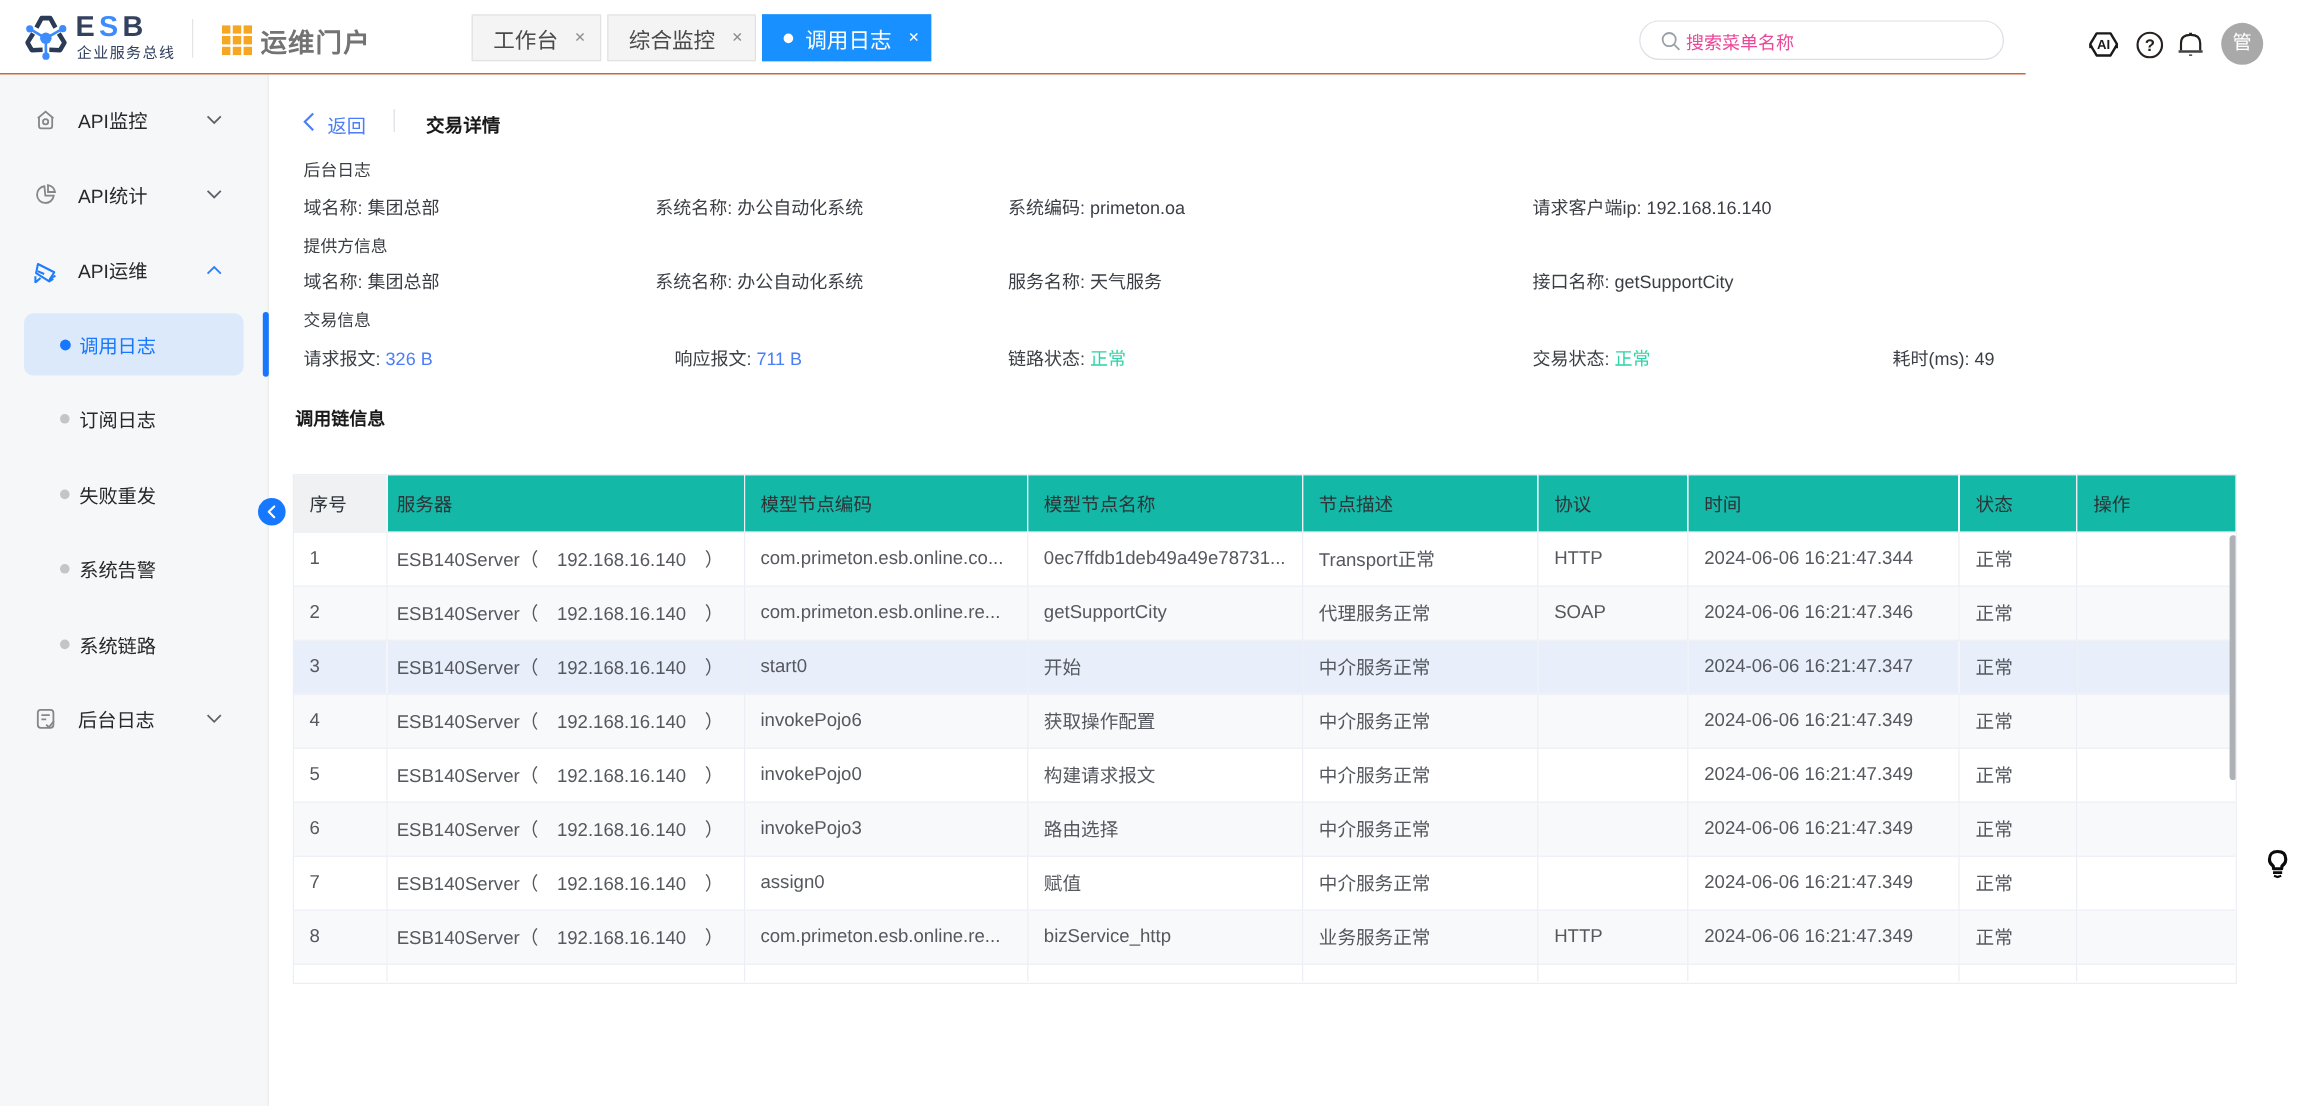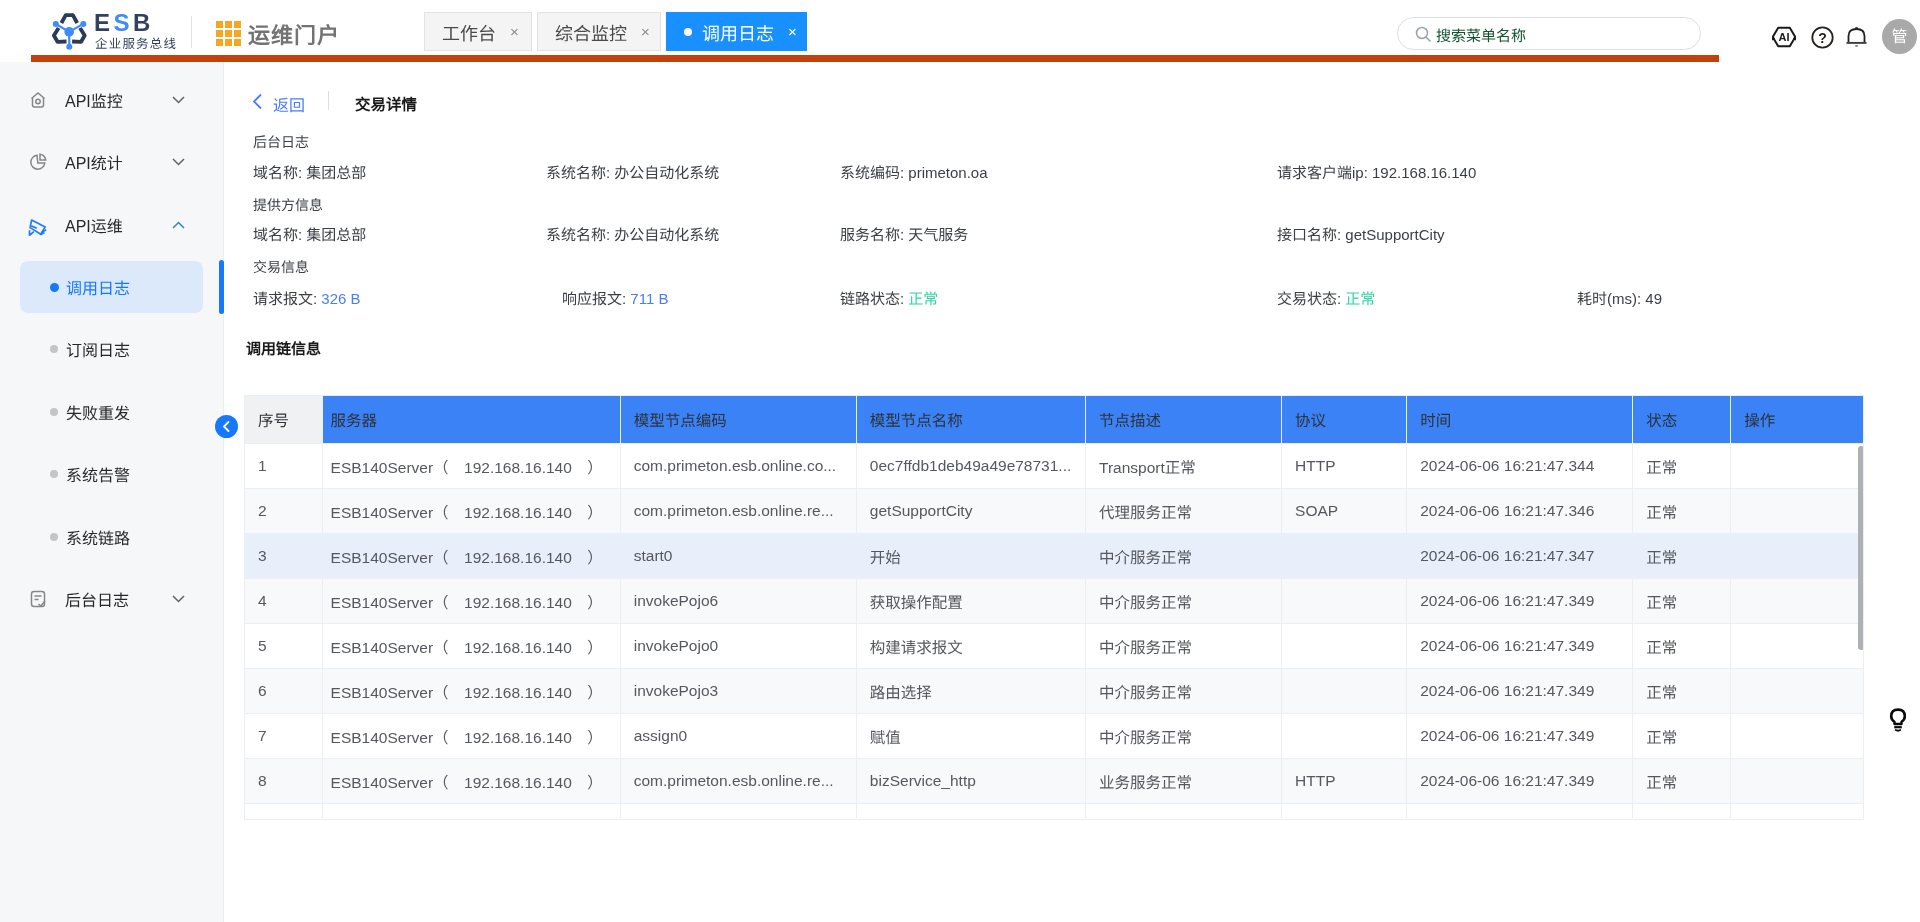--- a/index.html
+++ b/index.html
@@ -2,35 +2,35 @@
 <html lang="zh-CN"><head>
 <meta charset="utf-8">
 <title>调用日志</title>
 <style>
   * { margin:0; padding:0; box-sizing:border-box; }
   html,body { width:1920px; height:922px; overflow:hidden; }
   body { font-family:"Liberation Sans", sans-serif; background:#fff; position:relative; }
   .abs { position:absolute; }
 
   
-  #header { position:absolute; left:0; top:0; width:1688px; height:62px; background:#fff; border-bottom:7px solid #c2410c; z-index:5;margin-left:31px; }
+  #header { position:absolute; left:0; top:0; width:1688px; height:62px; background:#fff; border-bottom:1px solid #c2410c; z-index:5; }
   #esb-name { position:absolute; left:63px; top:9px; font-size:24px; font-weight:bold; color:#32415e; letter-spacing:3.5px; }
   #esb-name .s { color:#3d8bfd; }
   #esb-sub { position:absolute; left:64px; top:33px; font-size:12.5px; color:#32415e; letter-spacing:1.2px; }
   #hdr-div { position:absolute; left:160px; top:16px; width:1px; height:32px; background:#e3e3e3; }
   #portal-txt { position:absolute; left:217px; top:17px; font-size:22px; font-weight:bold; color:#737373; letter-spacing:1px; }
 
   .tab { position:absolute; top:12px; height:39px; background:#f4f4f4; border:1px solid #e2e2e2; color:#4a4a4a; font-size:18px; display:flex; align-items:center; }
   .tab .x { font-size:15px; color:#8b8b8b; margin-left:14px; }
   .tab.active { background:#1890ff; border-color:#1890ff; color:#fff; }
   .tab.active .x { color:#fff; }
   .tab .dot { width:8px; height:8px; border-radius:50%; background:#fff; margin-right:10px; }
 
   #search { position:absolute; left:1366px; top:17px; width:304px; height:33px; border:1px solid #dcdfe6; border-radius:17px; }
-  #search .ph { position:absolute; left:38px; top:6px; font-size:15px; color:#14532d; }
+  #search .ph { position:absolute; left:38px; top:6px; font-size:15px; color:#ec4899; }
 
   #avatar { position:absolute; left:1851px; top:19px; width:35px; height:35px; border-radius:50%; background:#a9a9a9; color:#fff; font-size:16px; text-align:center; line-height:35px; }
 
   
   #sidebar { position:absolute; left:0; top:62px; width:224px; height:860px; background:#f6f7f9; border-right:1px solid #ececec; }
   .mi { position:absolute; left:0; width:224px; height:40px; }
   .mi .txt { position:absolute; left:65px; top:50%; transform:translateY(-50%); font-size:16px; color:#26282c; }
   .mi svg.ic { position:absolute; left:29px; top:50%; transform:translateY(-50%); }
   .mi svg.ch { position:absolute; left:172px; top:50%; transform:translateY(-50%); }
   .smi { position:absolute; left:0; width:224px; height:40px; }
@@ -49,21 +49,21 @@
   .lbl { font-size:15px; color:#3b3f45; white-space:nowrap; }
   .blue { color:#4a7df8; }
   .teal { color:#2fd5a7; }
   .sec { font-size:14px !important; }
   .bold { font-weight:bold; }
 
   
   #tblwrap { position:absolute; left:19px; top:333px; width:1620px; height:425px; border:1px solid #ebeef5; overflow:hidden; }
   table { border-collapse:collapse; table-layout:fixed; width:1618px; }
   th, td { border-right:1px solid #ebeef5; border-bottom:1px solid #ebeef5; padding:0 0 0 13px; text-align:left; font-weight:normal; white-space:nowrap; overflow:hidden; }
-  th { height:47px; background:#3b82f6; font-size:15.5px; color:#2e3338; }
+  th { height:47px; background:#14b8a6; font-size:15.5px; color:#2e3338; }
   th.first { background:#eff1f3; }
   th:nth-child(2), td:nth-child(2) { padding-left:8px; }
   td { height:45px; font-size:15.5px; color:#55585e; background:#fff; }
   tr:nth-child(odd) td { background:#f8f9fb; }
   tr.hl td, tr.hl:nth-child(odd) td { background:#e9eefb; }
   tr.part td { height:15px; border-bottom:none; }
 
   #sbar { position:absolute; left:1612.5px; top:50px; width:6px; height:204px; background:#adb0b5; border-radius:3px; }
 </style>
 </head>

